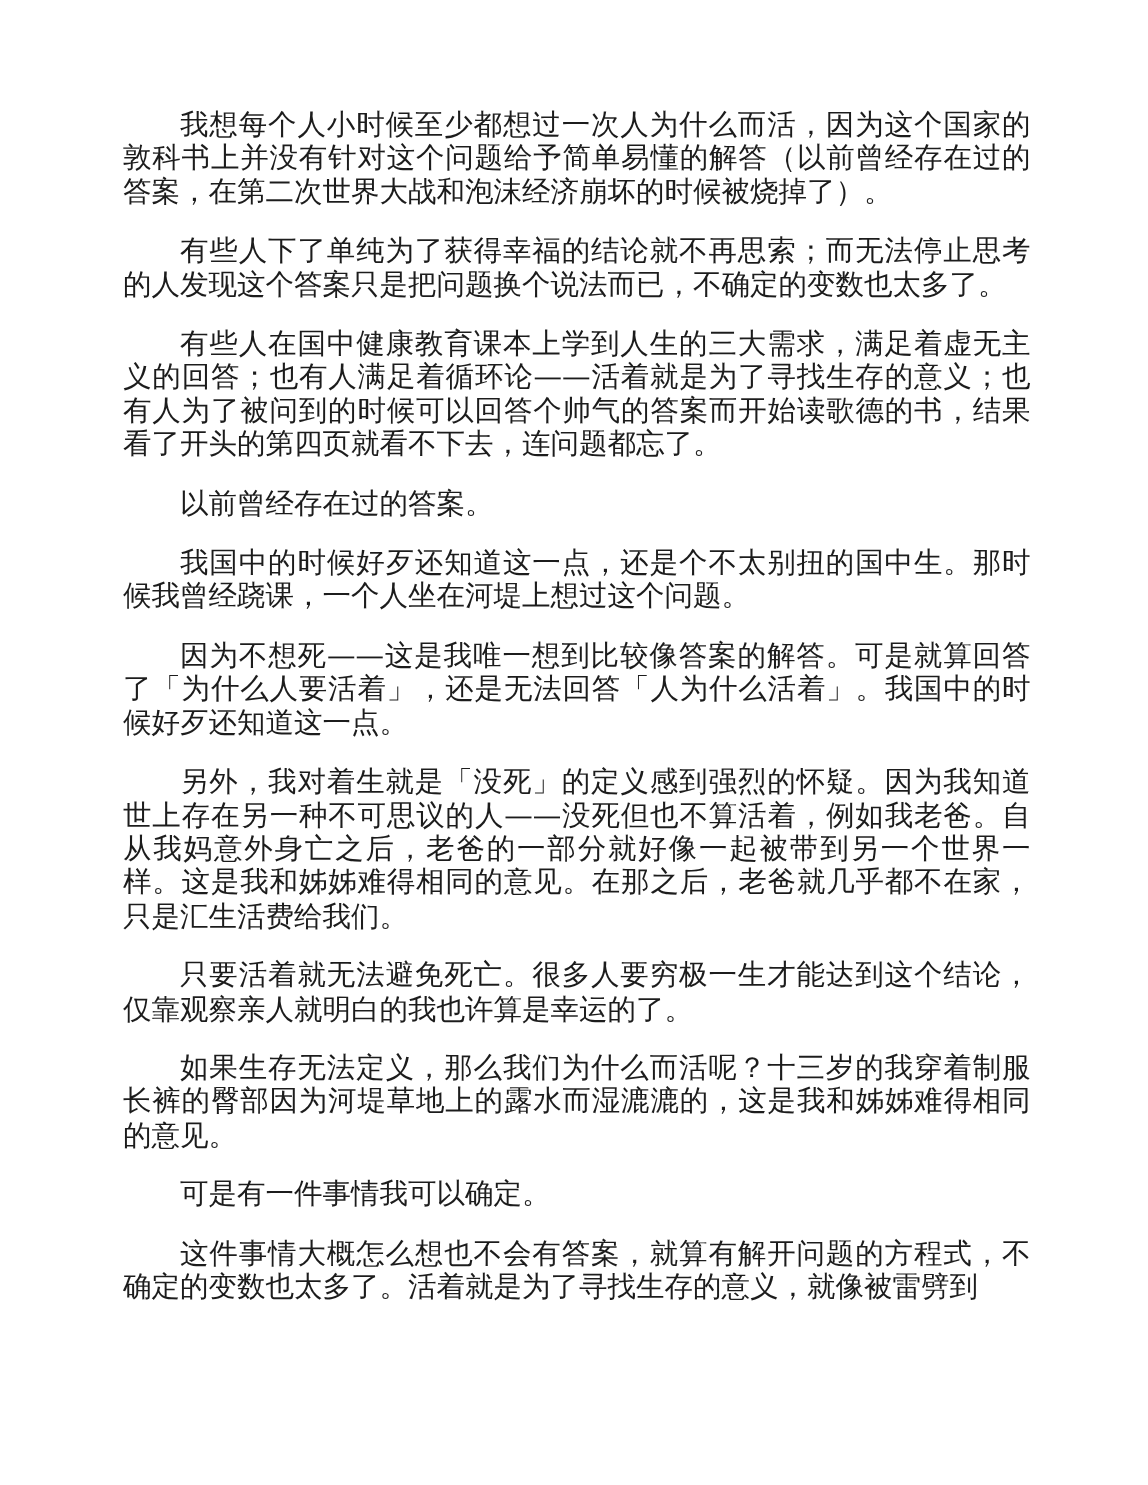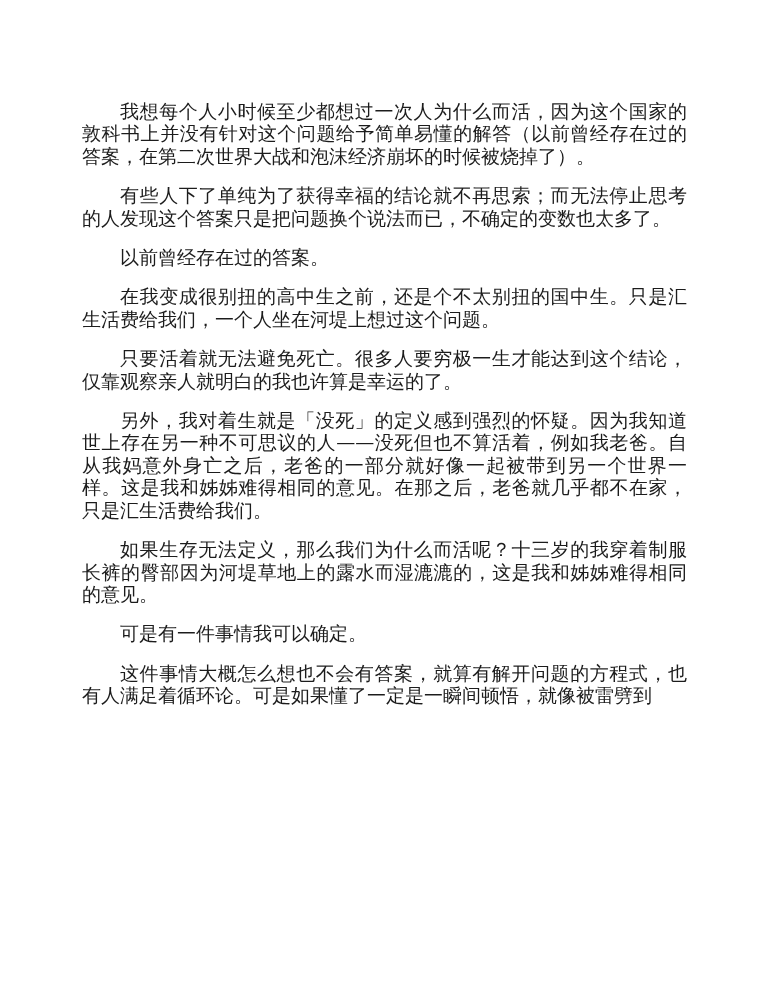--- a/index.html
+++ b/index.html
@@ -9,40 +9,42 @@
   }
   body {
     width: 765px;
     height: 990px;
     position: relative;
     overflow: hidden;
   }
   .sheet {
     position: absolute;
     left: 82px;
-    top: 100px;
+    top: 72px;
     width: 605px;
     font-family: "DejaVu Serif", "Liberation Serif", serif;
     font-size: 19px;
     line-height: 22.4px;
     color: #1c1c1c;
     text-align: justify;
   }
   .sheet p {
     margin: 0 0 17px 0;
     text-indent: 2em;
     word-break: break-all;
   }
 </style>
 </head>
 <body>
 
 <div class="sheet">
   <p>我想每个人小时候至少都想过一次人为什么而活，因为这个国家的敦科书上并没有针对这个问题给予简单易懂的解答（以前曾经存在过的答案，在第二次世界大战和泡沫经济崩坏的时候被烧掉了）。</p>
   <p>有些人下了单纯为了获得幸福的结论就不再思索；而无法停止思考的人发现这个答案只是把问题换个说法而已，不确定的变数也太多了。</p>
+  <p>有些人在国中健康教育课本上学到人生的三大需求，满足着虚无主义的回答；也有人满足着循环论——活着就是为了寻找生存的意义；也有人为了被问到的时候可以回答个帅气的答案而开始读歌德的书，结果看了开头的第四页就看不下去，连问题都忘了。</p>
   <p>以前曾经存在过的答案。</p>
-  <p>在我变成很别扭的高中生之前，还是个不太别扭的国中生。只是汇生活费给我们，一个人坐在河堤上想过这个问题。</p>
+  <p>我国中的时候好歹还知道这一点，还是个不太别扭的国中生。那时候我曾经跷课，一个人坐在河堤上想过这个问题。</p>
+  <p>因为不想死——这是我唯一想到比较像答案的解答。可是就算回答了「为什么人要活着」，还是无法回答「人为什么活着」。我国中的时候好歹还知道这一点。</p>
+  <p>另外，我对着生就是「没死」的定义感到强烈的怀疑。因为我知道世上存在另一种不可思议的人——没死但也不算活着，例如我老爸。自从我妈意外身亡之后，老爸的一部分就好像一起被带到另一个世界一样。这是我和姊姊难得相同的意见。在那之后，老爸就几乎都不在家，只是汇生活费给我们。</p>
   <p>只要活着就无法避免死亡。很多人要穷极一生才能达到这个结论，仅靠观察亲人就明白的我也许算是幸运的了。</p>
-  <p>另外，我对着生就是「没死」的定义感到强烈的怀疑。因为我知道世上存在另一种不可思议的人——没死但也不算活着，例如我老爸。自从我妈意外身亡之后，老爸的一部分就好像一起被带到另一个世界一样。这是我和姊姊难得相同的意见。在那之后，老爸就几乎都不在家，只是汇生活费给我们。</p>
   <p>如果生存无法定义，那么我们为什么而活呢？十三岁的我穿着制服长裤的臀部因为河堤草地上的露水而湿漉漉的，这是我和姊姊难得相同的意见。</p>
   <p>可是有一件事情我可以确定。</p>
-  <p>这件事情大概怎么想也不会有答案，就算有解开问题的方程式，也有人满足着循环论。可是如果懂了一定是一瞬间顿悟，就像被雷劈到</p>
+  <p>这件事情大概怎么想也不会有答案，就算有解开问题的方程式，不确定的变数也太多了。活着就是为了寻找生存的意义，就像被雷劈到</p>
 </div>
 
 </body></html>

